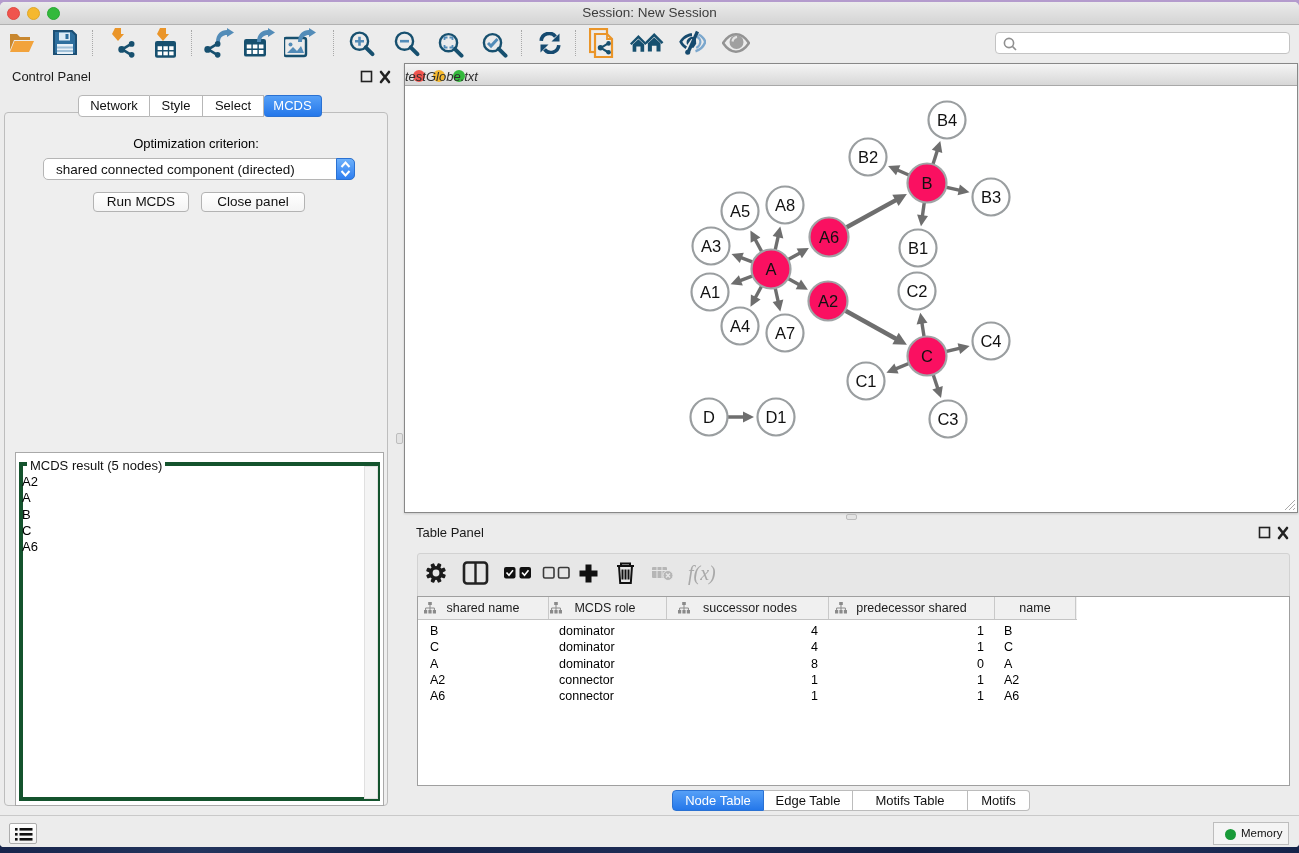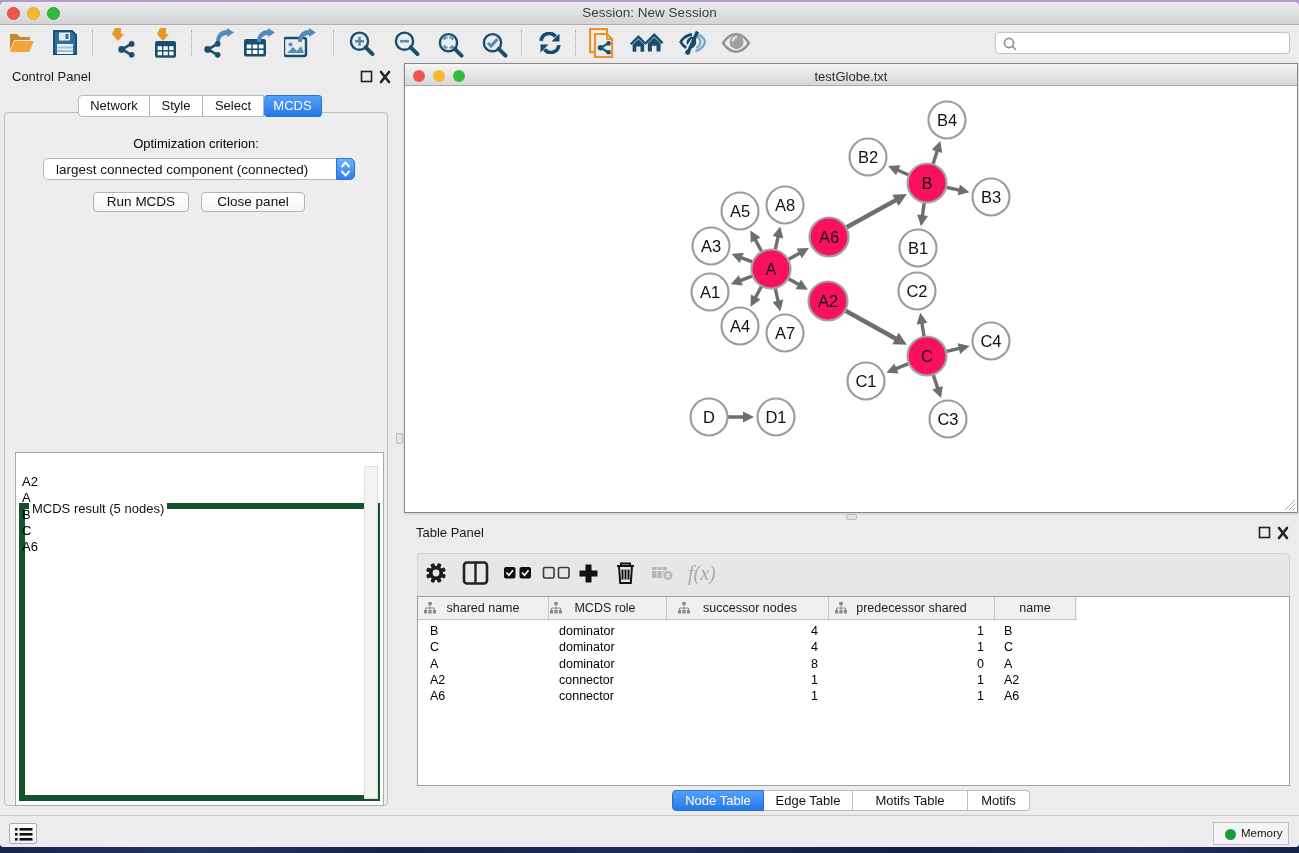--- a/index.html
+++ b/index.html
@@ -22,32 +22,32 @@
 #tabs-first { border-left:1px solid #b7b7b7; border-radius:4px 0 0 4px; }
 #tab-mcds { background:linear-gradient(#56a0f7,#2477ea); color:#fff; border-color:#2a71d2; border-radius:4px; }
 #opt-label { left:0px; top:136px; width:392px; text-align:center; font-size:13px; color:#000000; }
 #dropdown { left:43px; top:158px; width:312px; height:22px; background:#fff; border:1px solid #b5b5b5; border-radius:5px; }
 #dd-text { left:12px; top:3px; font-size:13.5px; color:#111; position:absolute; white-space:nowrap; }
 #dd-step { position:absolute; right:-1px; top:-1px; width:19px; height:22px; border-radius:0 5px 5px 0;
   background:linear-gradient(#6db1fb,#2e7ef0); border:1px solid #2a71d2; }
 .btn { position:absolute; top:192px; height:20px; background:linear-gradient(#ffffff,#f4f4f4); border:1px solid #b3b3b3;
   border-radius:4px; font-size:13.5px; color:#111; text-align:center; line-height:18px; }
 #mcds-out { left:15px; top:452px; width:369px; height:354px; background:#fff; border:1px solid #a9a9a9; }
-#mcds-fs { position:absolute; left:3px; top:9px; right:3px; bottom:4px; border:6px solid #14532d;margin-top:41px; }
+#mcds-fs { position:absolute; left:3px; top:9px; right:3px; bottom:4px; border:4px solid #14532d; }
 #mcds-legend { position:absolute; left:4px; top:-8px; background:#fff; padding:0 3px; font-size:13px; color:#111; }
 #mcds-list { position:absolute; left:6px; top:21px; font-size:13px; color:#000; line-height:16.3px; }
 #mcds-sb { position:absolute; right:5px; top:13px; bottom:6px; width:14px; background:#f4f4f4; border:1px solid #e0e0e0; }
 
 
 #netwin { left:404px; top:63px; width:894px; height:450px; background:#fff; border:1px solid #888;
   box-shadow:0 1px 2px rgba(0,0,0,.15); }
 #net-tbar { position:absolute; left:0; top:0; right:0; height:22px; background:linear-gradient(#f5f5f5,#d7d7d7);
   border-bottom:1px solid #a8a8a8; }
 .tl2 { position:absolute; width:12px; height:12px; border-radius:50%; top:6px; }
-#net-title { position:absolute; width:100%; top:5px; text-align:center; font-size:13px; color:#2e2e2e; }
+#net-title { position:absolute; width:100%; top:5px; font-size:13px; color:#2e2e2e;font-style:italic; }
 
 
 #tp-title { left:416px; top:525px; font-size:13px; color:#1a1a1a; }
 #tp-toolbar { left:417px; top:553px; width:873px; height:52px; background:#e7e7e7; border:1px solid #d2d2d2; border-radius:3px; }
 #tp-table { left:417px; top:596px; width:873px; height:190px; background:#fff; border:1px solid #9f9f9f; }
 #tp-header { position:absolute; left:0; top:0; width:659px; height:23px; background:#f0f0f0; border-bottom:1px solid #c4c4c4; }
 .hcell { position:absolute; top:0; height:22px; border-right:1px solid #c9c9c9; font-size:12.5px; color:#1c1c1c; }
 .hlab { position:absolute; width:100%; top:4px; text-align:center; }
 .row { position:absolute; font-size:12.5px; color:#000; height:16px; }
 .cell { position:absolute; top:0; }
@@ -227,21 +227,21 @@
 <rect x="1.5" y="1.5" width="10" height="10" fill="none" stroke="#222" stroke-width="1.6"></rect>
 <path d="M21 2 L29 12 M29 2 L21 12" stroke="#222" stroke-width="2.6" stroke-linecap="round"></path>
   </svg>
 <div id="cp-box" class="abs"></div>
 <div class="tab" id="tabs-first" style="left:78px;width:72px">Network</div>
 <div class="tab" style="left:150px;width:53px">Style</div>
 <div class="tab" style="left:203px;width:61px">Select</div>
 <div class="tab" id="tab-mcds" style="left:264px;width:58px">MCDS</div>
 <div id="opt-label" class="abs">Optimization criterion:</div>
 <div id="dropdown" class="abs">
-  <div id="dd-text">largest connected component (connected)</div>
+  <div id="dd-text">shared connected component (directed)</div>
   <div id="dd-step">
       <svg width="17" height="20" viewBox="0 0 17 20" style="position:absolute;left:0px;top:0px">
 <path d="M4.5 8 L8.5 3.5 L12.5 8" fill="none" stroke="#fff" stroke-width="2"></path>
 <path d="M4.5 12 L8.5 16.5 L12.5 12" fill="none" stroke="#fff" stroke-width="2"></path>
       </svg>
     </div>
 </div>
 <div class="btn" style="left:93px;width:96px">Run MCDS</div>
 <div class="btn" style="left:201px;width:104px">Close panel</div>
 <div id="mcds-out" class="abs">

